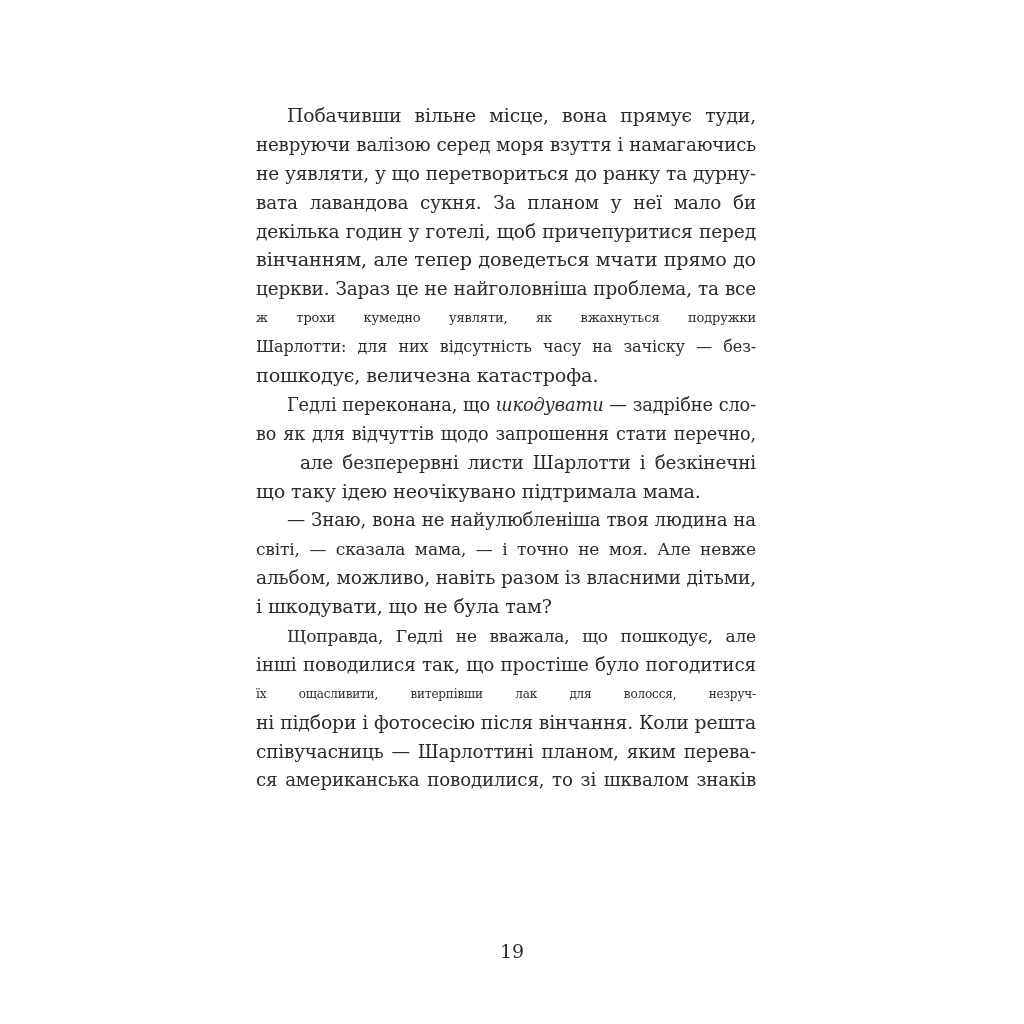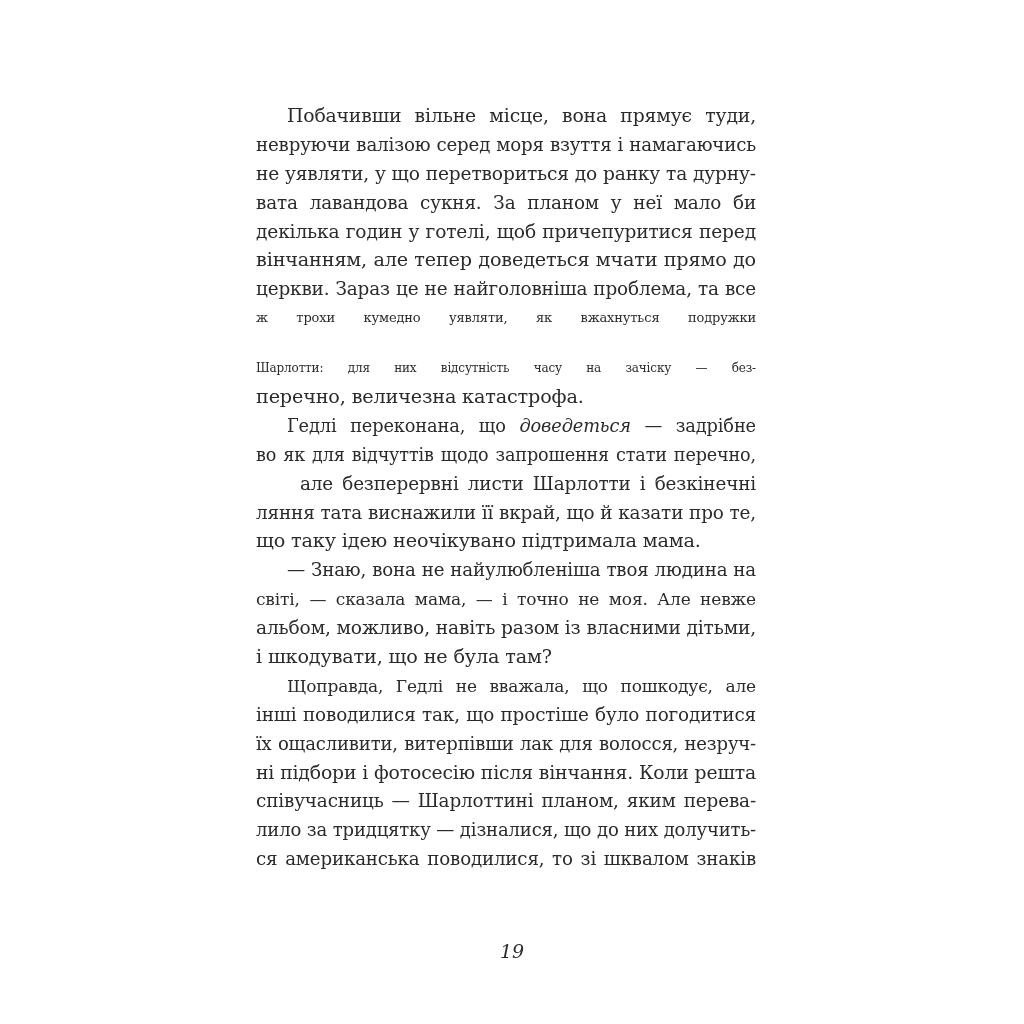--- a/index.html
+++ b/index.html
@@ -48,49 +48,46 @@
     }
     .page-number {
       position: absolute;
       left: 0;
       width: 1024px;
       top: 940px;
       text-align: center;
       font-family: "DejaVu Serif", "Liberation Serif", serif;
       font-size: 19px;
       color: #2b2b2b;
-      font-style: italic;
     }
   </style>
 </head>
 <body>
 
 <div class="page">
   <div class="text-block" id="text-block">
     <span class="line indent" style="font-size: 18.8px; display: block; width: auto; white-space: normal; overflow: hidden;">Побачивши вільне місце, вона прямує туди, ма-</span>
     <span class="line" style="font-size: 18.2px; display: block; width: auto; white-space: normal; overflow: hidden;">невруючи валізою серед моря взуття і намагаючись</span>
     <span class="line" style="font-size: 18.6px; display: block; width: auto; white-space: normal; overflow: hidden;">не уявляти, у що перетвориться до ранку та дурну-</span>
     <span class="line" style="font-size: 18.4px; display: block; width: auto; white-space: normal; overflow: hidden;">вата лавандова сукня. За планом у неї мало би бути</span>
     <span class="line" style="font-size: 18.6px; display: block; width: auto; white-space: normal; overflow: hidden;">декілька годин у готелі, щоб причепуритися перед</span>
     <span class="line" style="font-size: 19.2px; display: block; width: auto; white-space: normal; overflow: hidden;">вінчанням, але тепер доведеться мчати прямо до</span>
     <span class="line" style="font-size: 18.4px; display: block; width: auto; white-space: normal; overflow: hidden;">церкви. Зараз це не найголовніша проблема, та все</span>
     <span class="line" style="font-size: 13px; display: block; width: auto; white-space: normal; overflow: hidden;">ж трохи кумедно уявляти, як вжахнуться подружки</span>
-    <span class="line" style="font-size: 12px; display: block; width: auto; white-space: normal; overflow: hidden; margin-top: 21px;">Шарлотти: для них відсутність часу на зачіску — без-</span>
-    <span class="line last" style="font-size: 19.2px; display: block; width: auto; white-space: normal; overflow: hidden;">перечно, величезна катастрофа.</span>
-    <span class="line indent" style="font-size: 17.8px; display: block; width: auto; white-space: normal; overflow: hidden;"><span>Гедлі переконана, що </span><span class="it">доведеться</span><span> — задрібне сло-</span></span>
+    <span class="line" style="font-size: 16px; display: block; width: auto; white-space: normal; overflow: hidden;">Шарлотти: для них відсутність часу на зачіску — без-</span>
+    <span class="line last" style="font-size: 19.2px; display: block; width: auto; white-space: normal; overflow: hidden;">пошкодує, величезна катастрофа.</span>
+    <span class="line indent" style="font-size: 17.8px; display: block; width: auto; white-space: normal; overflow: hidden;"><span>Гедлі переконана, що </span><span class="it">шкодувати</span><span> — задрібне сло-</span></span>
     <span class="line" style="font-size: 17.6px; display: block; width: auto; white-space: normal; overflow: hidden;">во як для відчуттів щодо запрошення стати перечно,</span>
     <span class="line" style="font-size: 18.4px; display: block; width: auto; white-space: normal; overflow: hidden; margin-left: 44px;">але безперервні листи Шарлотти і безкінечні вмов-</span>
-    <span class="line" style="font-size: 18.4px; display: block; width: auto; white-space: normal; overflow: hidden;">ляння тата виснажили її вкрай, що й казати про те,</span>
     <span class="line last" style="font-size: 19.2px; display: block; width: auto; white-space: normal; overflow: hidden;">що таку ідею неочікувано підтримала мама.</span>
     <span class="line indent" style="font-size: 18.2px; display: block; width: auto; white-space: normal; overflow: hidden;">— Знаю, вона не найулюбленіша твоя людина на</span>
     <span class="line" style="font-size: 17px; display: block; width: auto; white-space: normal; overflow: hidden;">світі, — сказала мама, — і точно не моя. Але невже</span>
     <span class="line" style="font-size: 18.6px; display: block; width: auto; white-space: normal; overflow: hidden;">альбом, можливо, навіть разом із власними дітьми,</span>
     <span class="line last" style="font-size: 19.2px; display: block; width: auto; white-space: normal; overflow: hidden;">і шкодувати, що не була там?</span>
     <span class="line indent" style="font-size: 17px; display: block; width: auto; white-space: normal; overflow: hidden;">Щоправда, Гедлі не вважала, що пошкодує, але</span>
     <span class="line" style="font-size: 18.4px; display: block; width: auto; white-space: normal; overflow: hidden;">інші поводилися так, що простіше було погодитися</span>
-    <span class="line" style="font-size: 18px; display: block; width: auto; white-space: normal; overflow: hidden;">їх ощасливити, витерпівши лак для волосся, незруч-</span>
+    <span class="line" style="font-size: 12px; display: block; width: auto; white-space: normal; overflow: hidden;">їх ощасливити, витерпівши лак для волосся, незруч-</span>
     <span class="line" style="font-size: 18.8px; display: block; width: auto; white-space: normal; overflow: hidden;">ні підбори і фотосесію після вінчання. Коли решта</span>
     <span class="line" style="font-size: 18.4px; display: block; width: auto; white-space: normal; overflow: hidden;">співучасниць — Шарлоттині планом, яким перева-</span>
-    <span class="line" style="font-size: 18px; display: block; width: auto; white-space: normal; overflow: hidden;">лило за тридцятку — дізналися, що до них долучить-</span>
     <span class="line" style="font-size: 18.2px; display: block; width: auto; white-space: normal; overflow: hidden;">ся американська поводилися, то зі шквалом знаків</span>
   </div>
   <div class="page-number">19</div>
 </div>
 
 </body></html>

